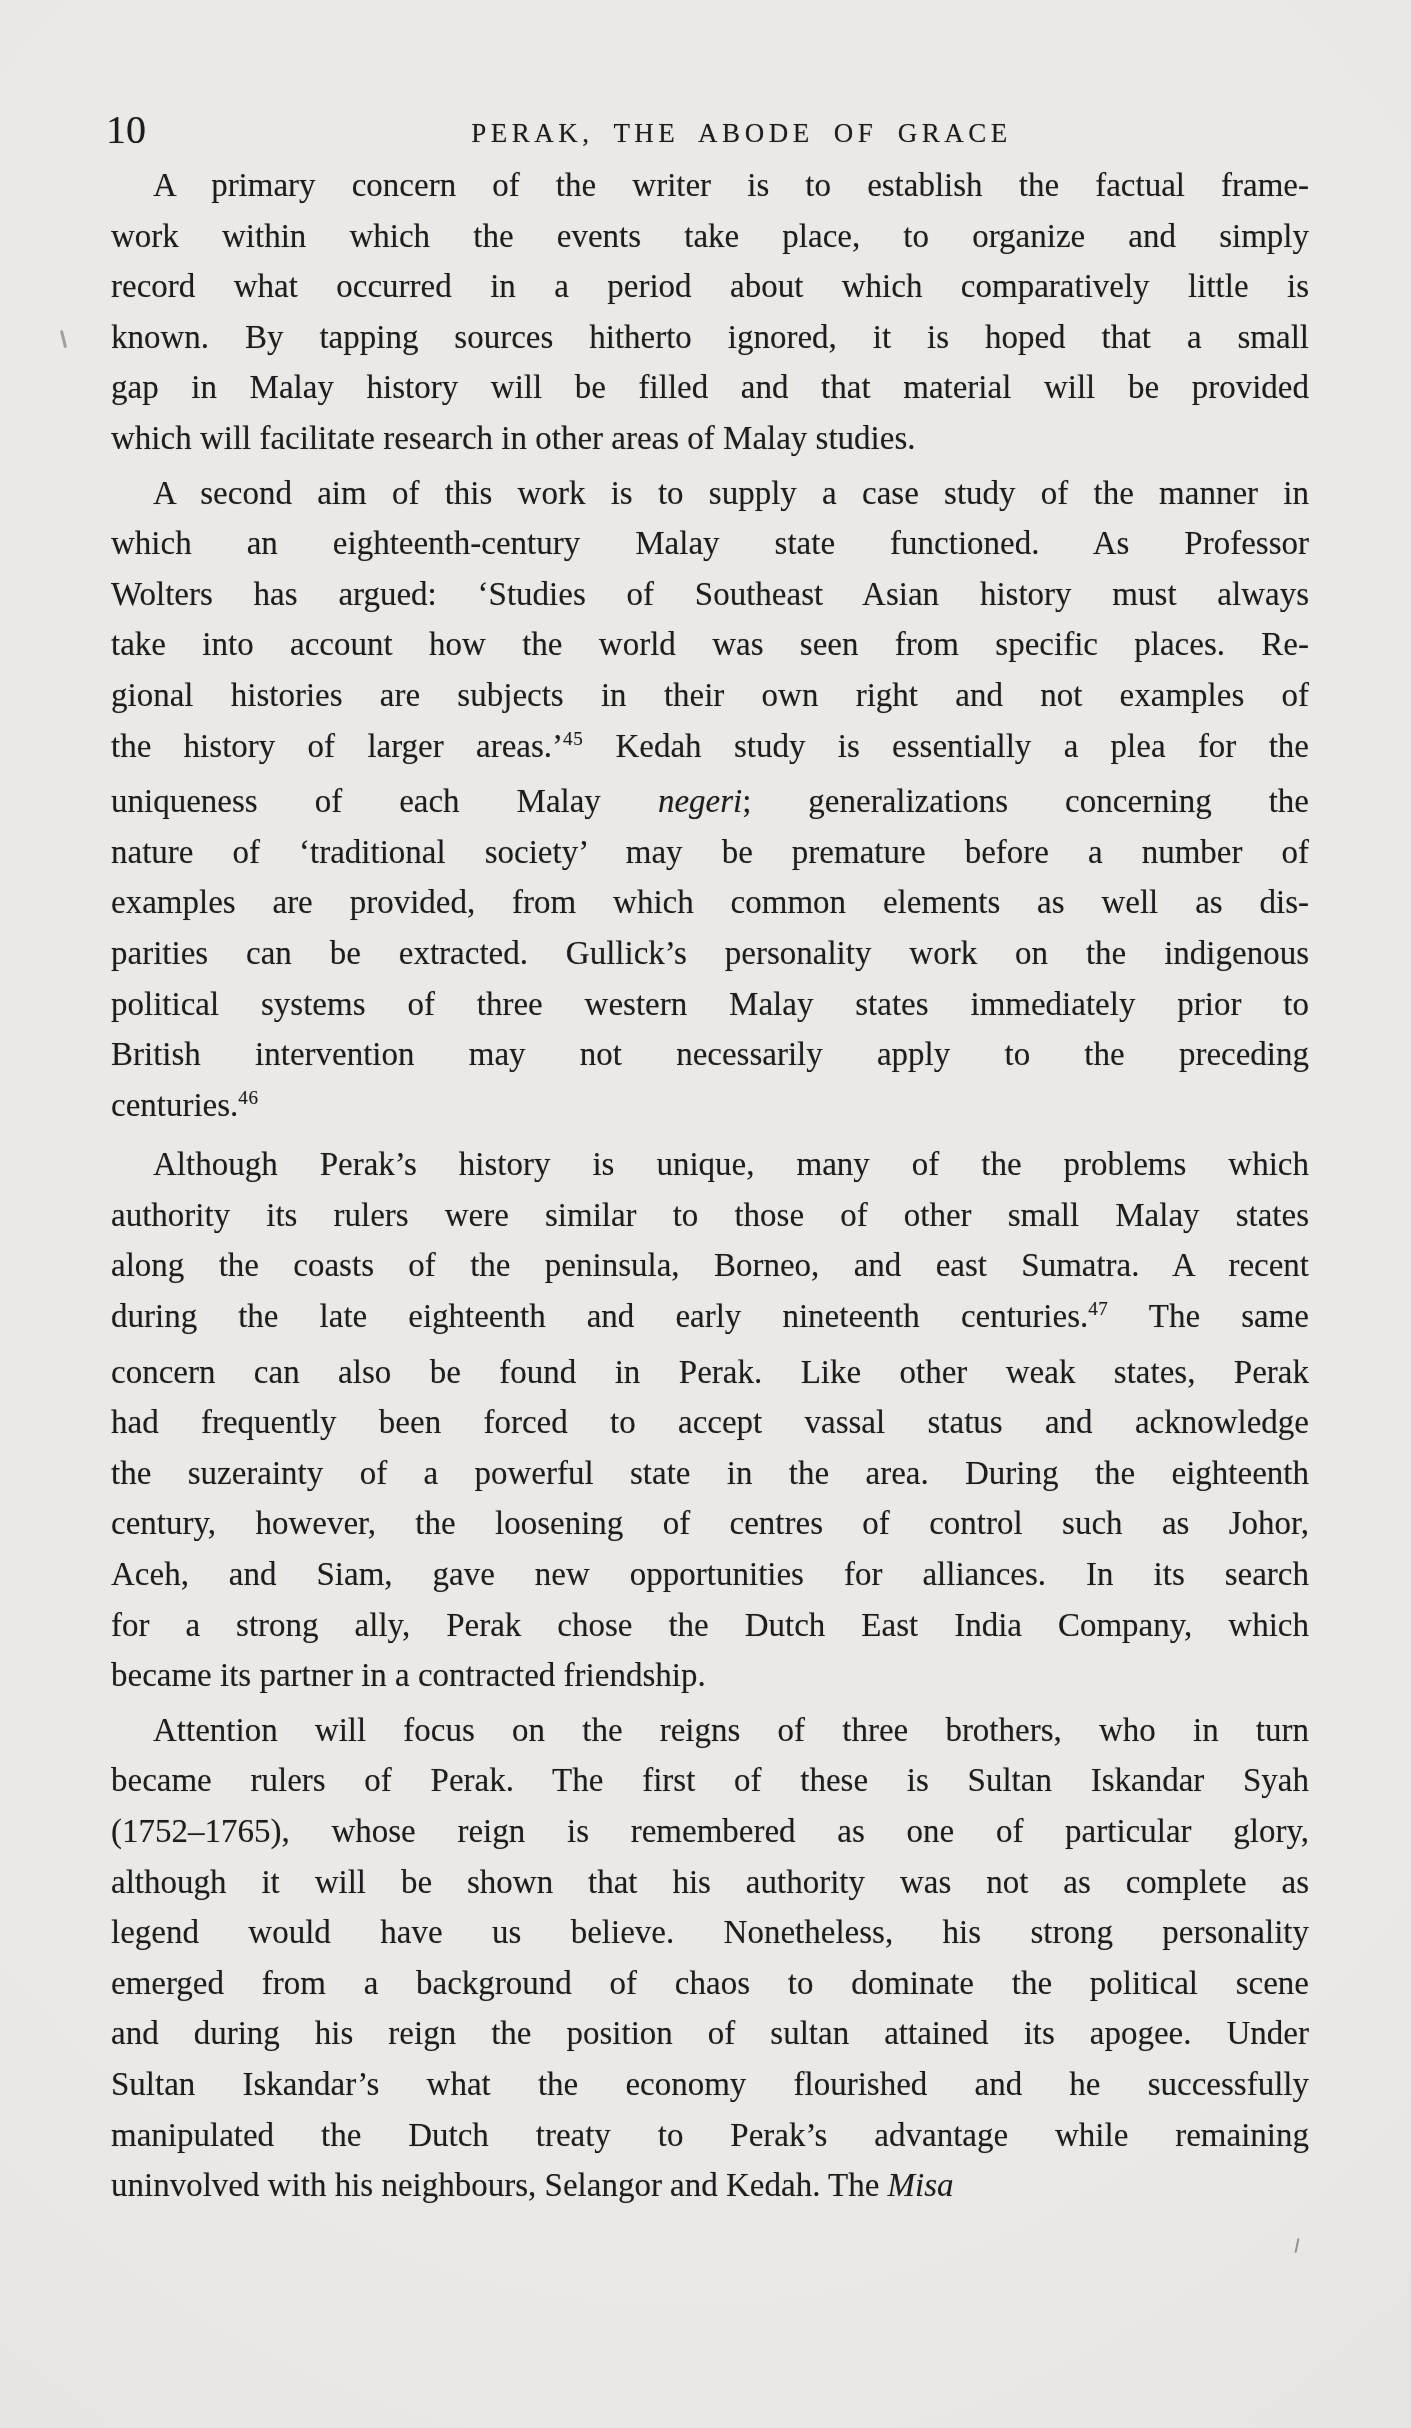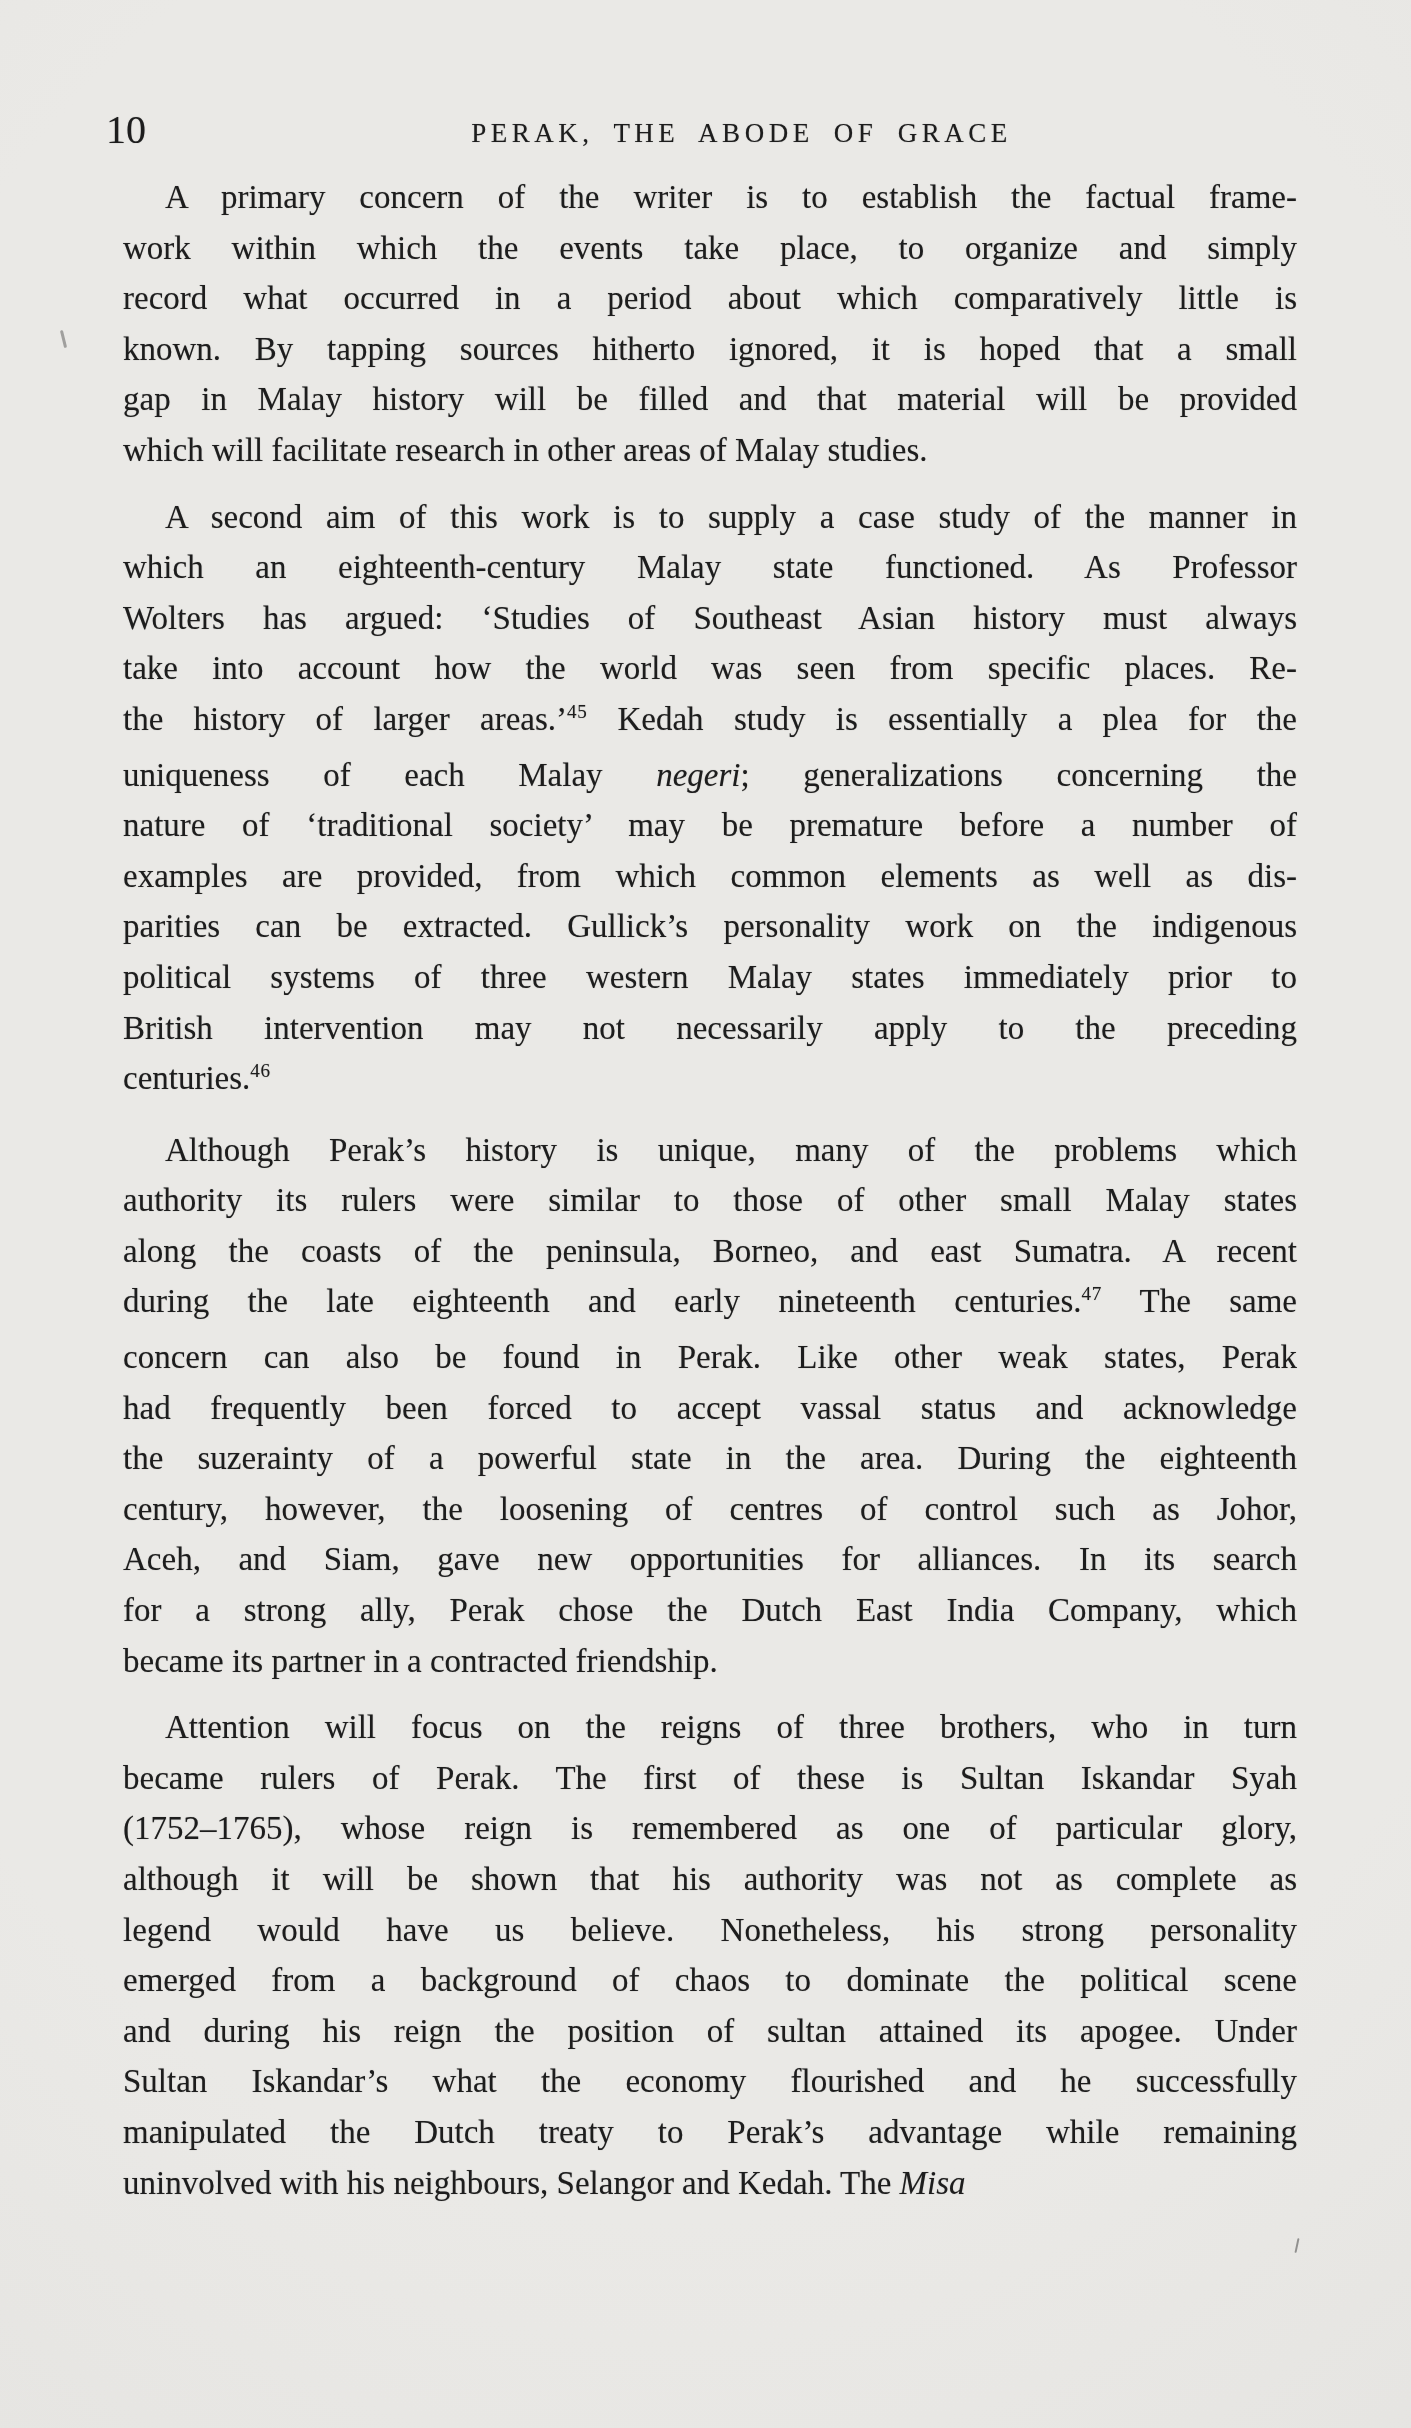--- a/index.html
+++ b/index.html
@@ -25,21 +25,21 @@
     letter-spacing:4.5px;word-spacing:9px;
     white-space:nowrap;
     text-shadow:0 0 1px rgba(25,25,25,.4);
     margin-left:36px;
   }
   .body-text{
     position:absolute;left:107px;top:156px;width:1206px;
     font-size:33px;line-height:50.6px;
     text-shadow:0 0 1px rgba(25,25,25,.35);
   }
-  .para{margin:16px;padding:0;}
+  .para{margin:4px;padding:0;}
   .line{display:block;text-align:justify;text-align-last:justify;white-space:normal;}
   .line.last{text-align-last:left;}
   .line.first{text-indent:42px;}
   .i{font-style:italic;}
   .sup{
     display:inline-block;
     font-size:0.58em;
     transform:translateY(-0.62em);
     letter-spacing:.5px;
   }
@@ -67,20 +67,21 @@
         <span class="line"><span>record what occurred in a period about which comparatively little is</span></span>
         <span class="line"><span>known. By tapping sources hitherto ignored, it is hoped that a small</span></span>
         <span class="line"><span>gap in Malay history will be filled and that material will be provided</span></span>
         <span class="line last"><span>which will facilitate research in other areas of Malay studies.</span></span>
       </p>
       <p class="para">
         <span class="line first"><span>A second aim of this work is to supply a case study of the manner in</span></span>
         <span class="line"><span>which an eighteenth-century Malay state functioned. As Professor</span></span>
         <span class="line"><span>Wolters has argued: ‘Studies of Southeast Asian history must always</span></span>
         <span class="line"><span>take into account how the world was seen from specific places. Re-</span></span>
+        <span class="line"><span>gional histories are subjects in their own right and not examples of</span></span>
         <span class="line"><span>the history of larger areas.’</span><span class="sup">45</span><span> Kedah study is essentially a plea for the</span></span>
         <span class="line"><span>uniqueness of each Malay </span><span class="i">negeri</span><span>; generalizations concerning the</span></span>
         <span class="line"><span>nature of ‘traditional society’ may be premature before a number of</span></span>
         <span class="line"><span>examples are provided, from which common elements as well as dis-</span></span>
         <span class="line"><span>parities can be extracted. Gullick’s personality work on the indigenous</span></span>
         <span class="line"><span>political systems of three western Malay states immediately prior to</span></span>
         <span class="line"><span>British intervention may not necessarily apply to the preceding</span></span>
         <span class="line last"><span>centuries.</span><span class="sup">46</span></span>
       </p>
       <p class="para">

